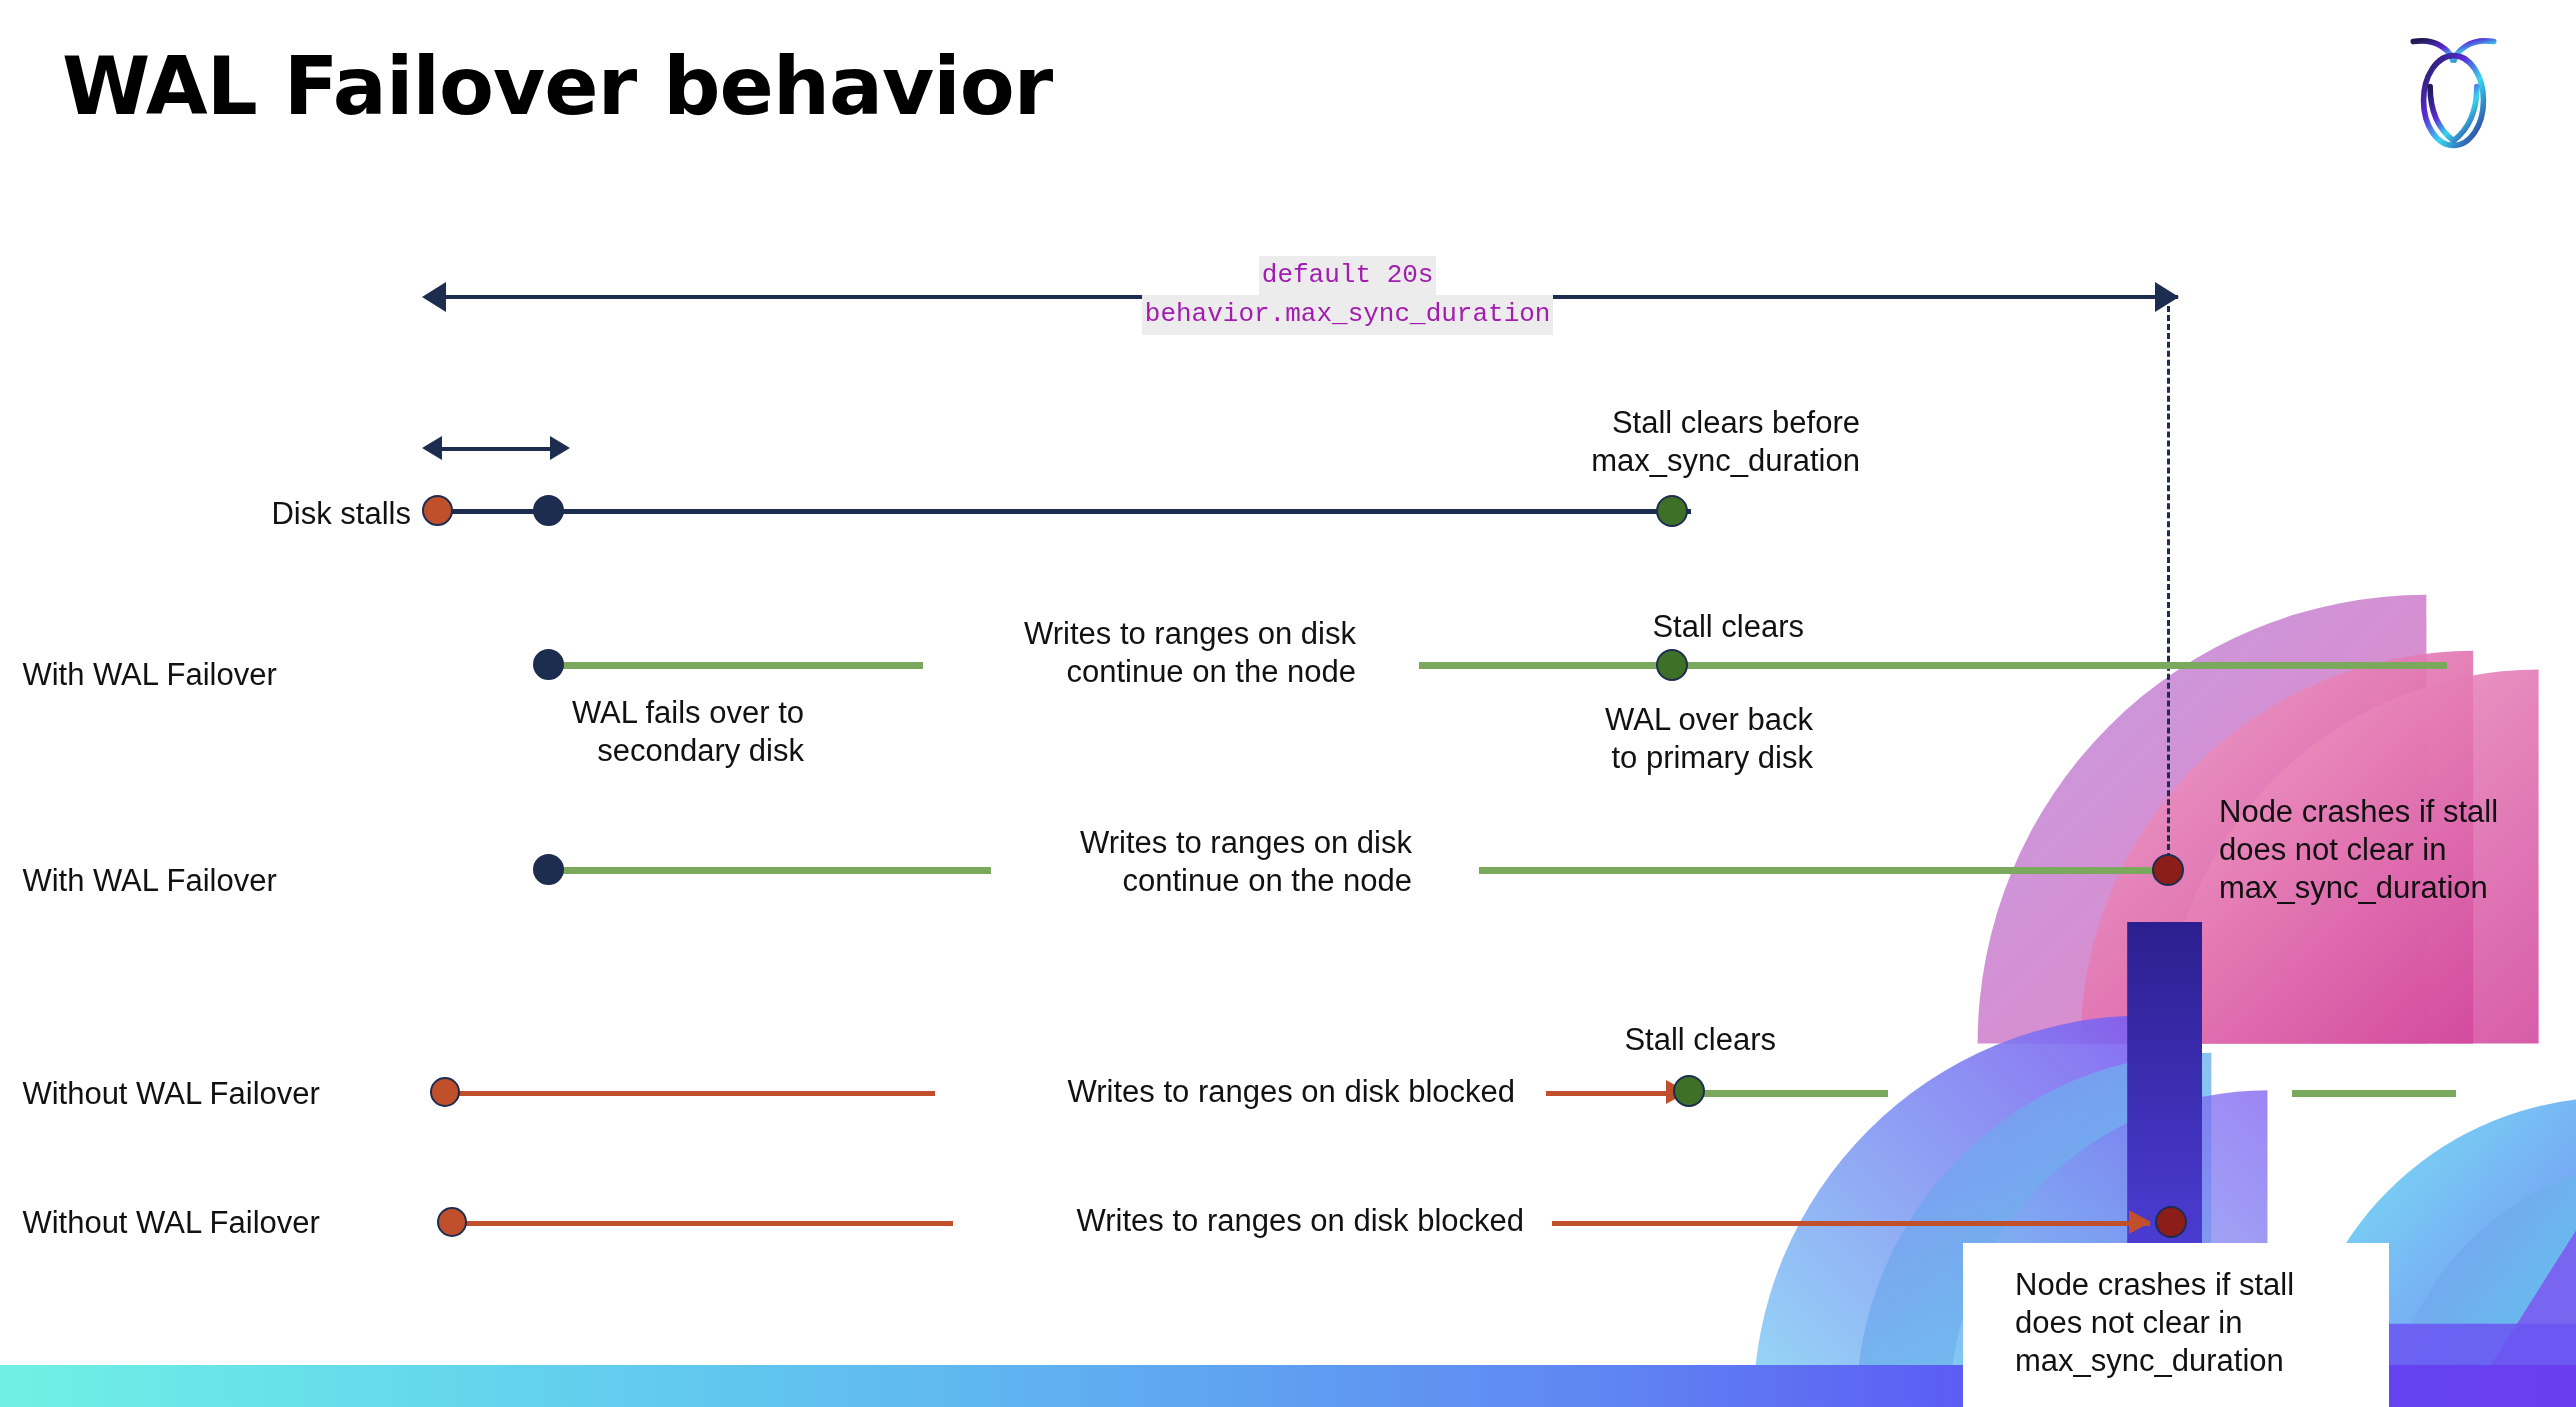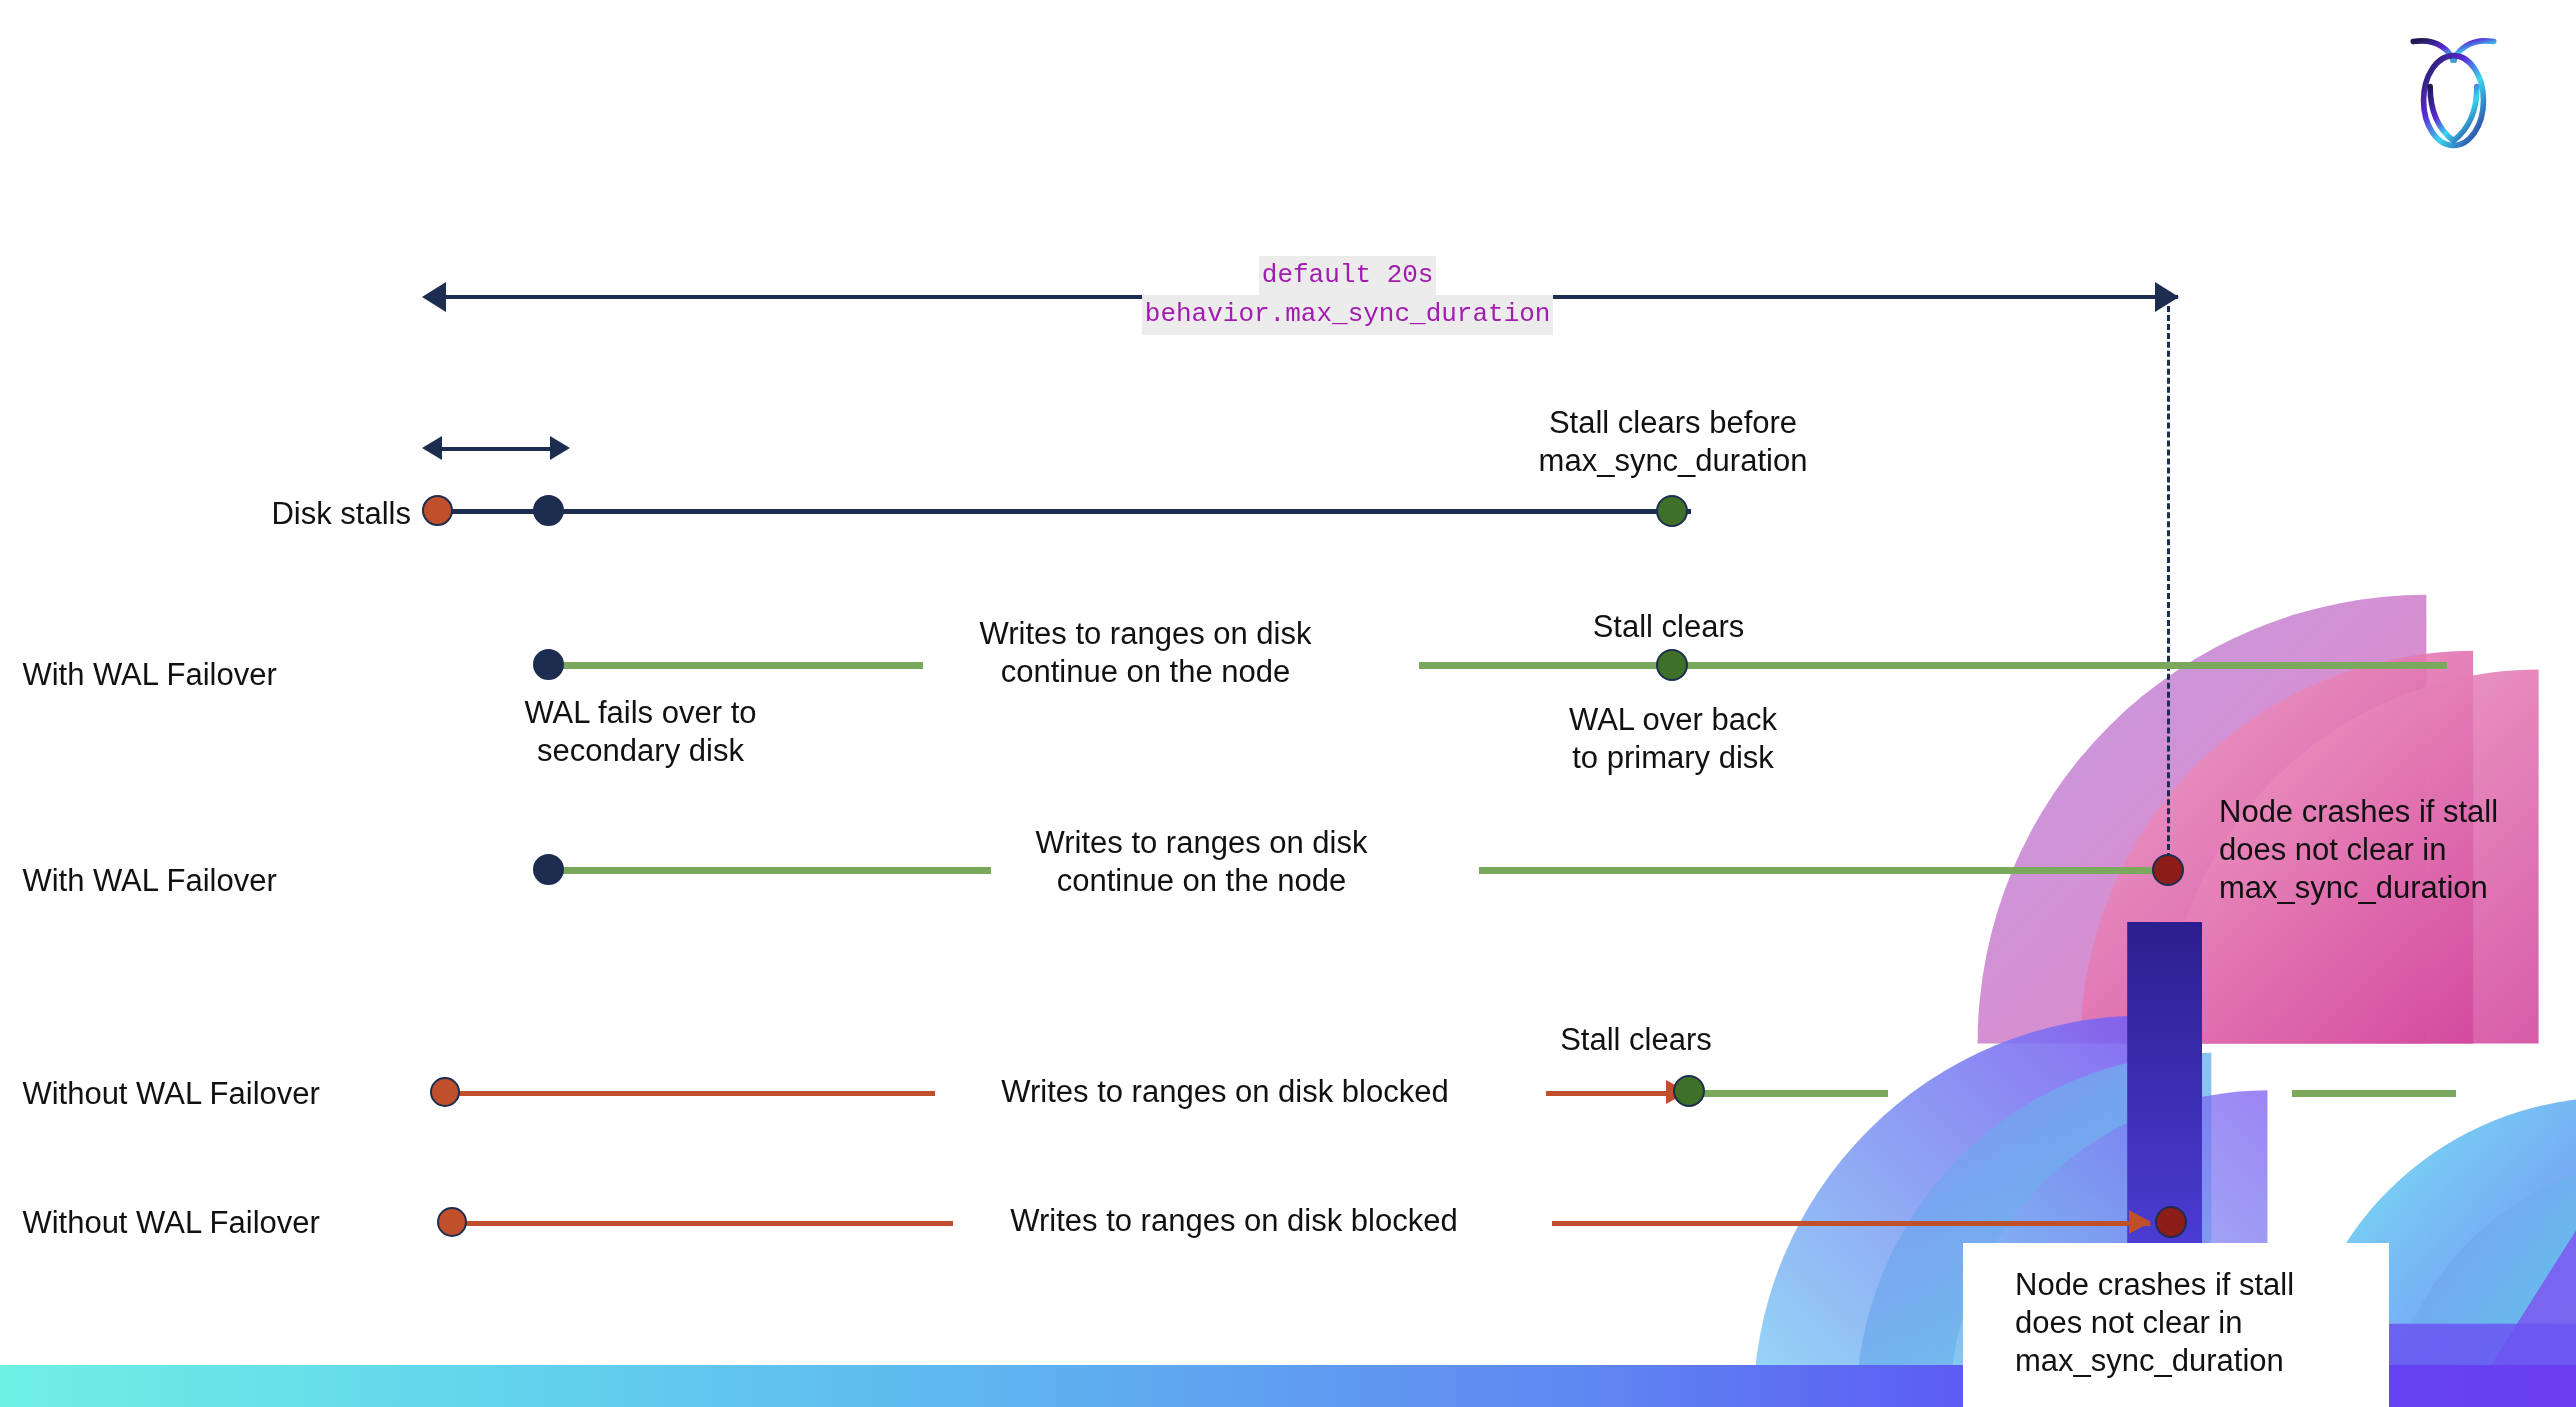--- a/index.html
+++ b/index.html
@@ -30,21 +30,21 @@
   
   .logo{position:absolute;left:2402px;top:20.6px;width:103px;height:131px;}
 
   
   .dlabel{
     position:absolute;color:#111;
     font-size:31px;line-height:1.22;
     font-family:"Liberation Sans", sans-serif;
     white-space:pre-line;
   }
-  .dlabel.c{text-align:center;}
+  .dlabel.c{text-align:right;}
   .dlabel.l{text-align:left;}
   .dlabel.r{text-align:right;}
 
   
   .code-ann{position:absolute;font-family:"Liberation Mono", monospace;font-size:26px;line-height:1.45;color:#a21caf;}
   .code-ann span{background:#ececec;display:inline-block;padding:0.9px 2.8px;}
 
   
   .hline{position:absolute;height:4.7px;}
   .navy-line{background:#1d2d4f;}
@@ -118,20 +118,21 @@
     <path d="M520 430 L600 430 L600 950 L520 950 Z" fill="url(#g5)"></path>
 
     <path d="M700 950 A340 340 0 0 1 1000 620 L1000 950 Z" fill="url(#g6)" opacity="0.85"></path>
     <path d="M800 950 A300 300 0 0 1 1000 700 L1000 950 Z" fill="url(#g4)" opacity="0.8"></path>
     <path d="M880 950 L1000 950 L1000 760 Z" fill="#7b5cf0" opacity="0.9"></path>
     <path d="M640 950 L1000 950 L1000 860 L640 860 Z" fill="#6a55f2" opacity="0.85"></path>
   </svg>
 
   <div class="bottom-bar"></div>
 
+  <div class="title">WAL Failover behavior</div>
 
   <svg class="logo" viewBox="0 0 110 140">
     <defs>
       <linearGradient id="lg" x1="0" y1="0" x2="1" y2="1">
         <stop offset="0" stop-color="#1a1a4e"></stop>
         <stop offset="0.35" stop-color="#5b2bd6"></stop>
         <stop offset="0.6" stop-color="#39d6f0"></stop>
         <stop offset="1" stop-color="#2b1f8f"></stop>
       </linearGradient>
     </defs>

